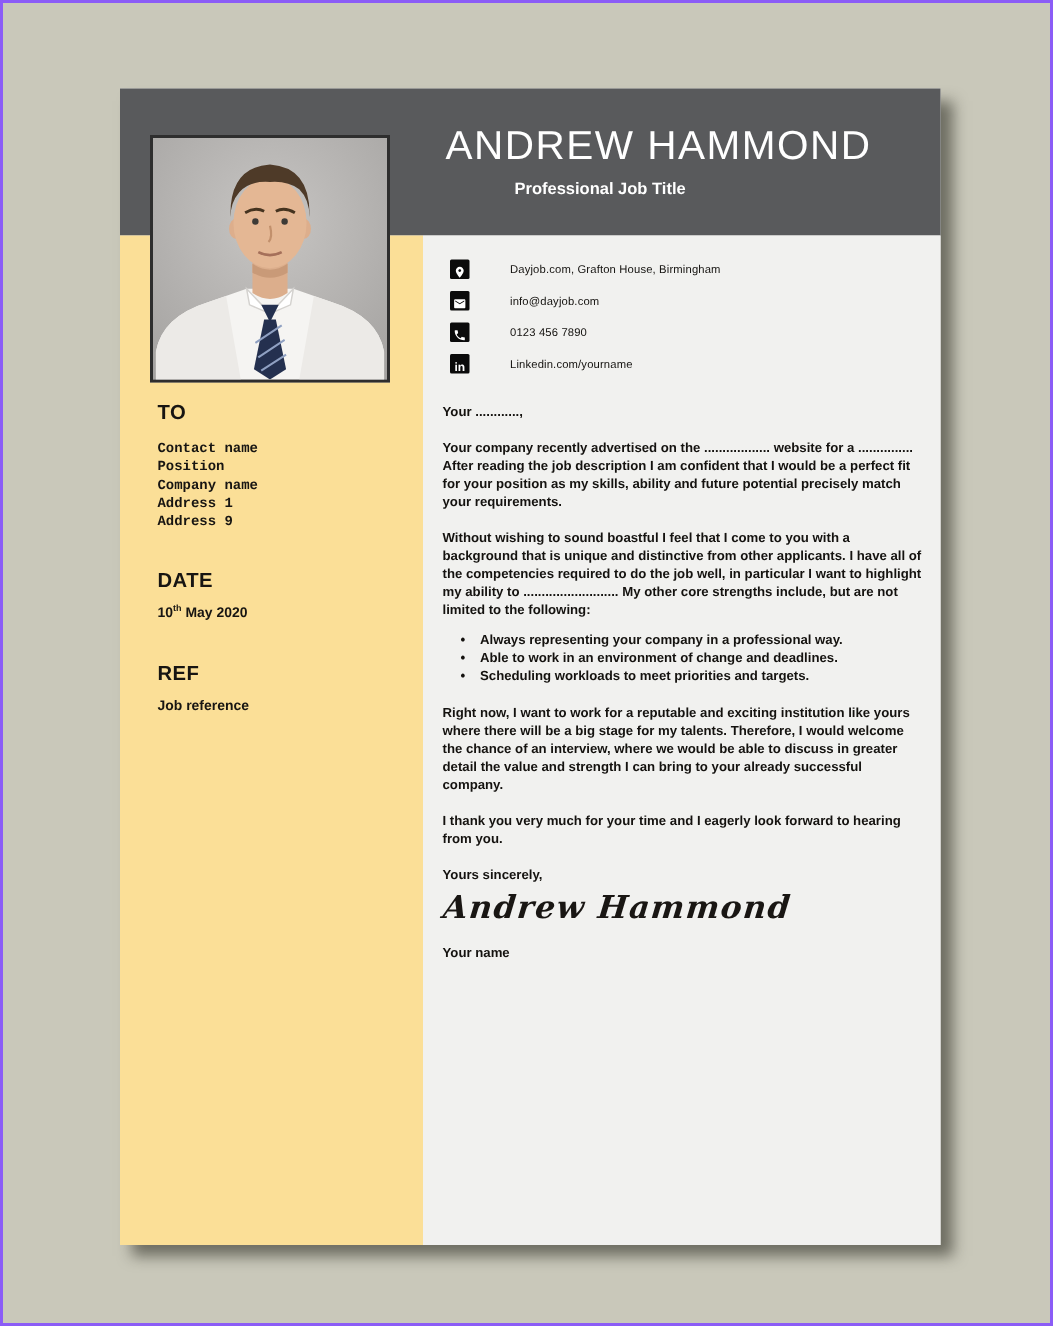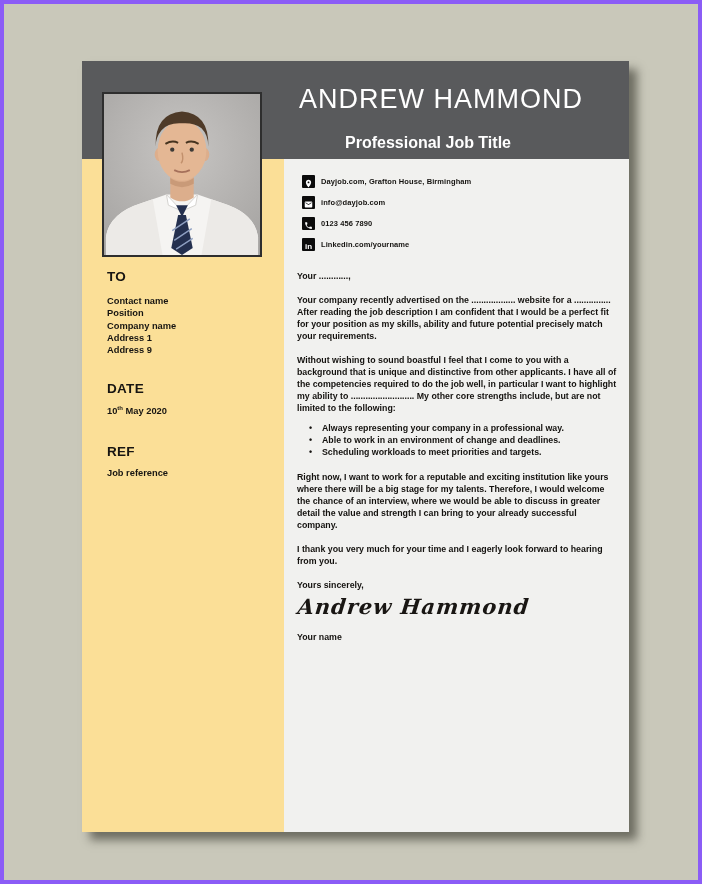--- a/index.html
+++ b/index.html
@@ -1,55 +1,55 @@
 <!DOCTYPE html>
 <html><head>
 <meta charset="utf-8">
 <style>
   * { margin:0; padding:0; box-sizing:border-box; }
   html,body { width:702px; height:884px; }
   body { font-family:"Liberation Sans", sans-serif; }
 
   .canvas {
     position:relative; width:702px; height:884px;
-    background:#c9c8ba; border:4px solid #8b5cf6; overflow:hidden;
+    background:#c9c8ba; border:2px solid #8b5cf6; overflow:hidden;
   }
 
   .page {
     position:absolute; left:78px; top:57px; width:547px; height:771px;
     background:#f1f1ef;
     box-shadow:8px 8px 9px rgba(35,35,25,0.55);
   }
 
   
   .header {
     position:absolute; left:0; top:0; width:100%; height:98px;
     background:#595a5c;
   }
   .name-block { position:absolute; left:217px; top:23px; }
   .candidate-name {
     color:#ffffff; font-size:27px; font-weight:400; letter-spacing:1px;
     white-space:nowrap;
   }
-  .job-title { color:#ffffff; font-size:16px; font-weight:700; margin-top:19px;padding-left:46px; }
+  .job-title { color:#ffffff; font-size:11px; font-weight:700; margin-top:7px;padding-left:46px; }
 
   
   .photo {
     position:absolute; left:20px; top:31px; width:160px; height:165px;
     border:2px solid #2e2e2e; z-index:3; background:#b3b1af;
   }
   .photo svg { display:block; width:100%; height:100%; }
 
   
   .sidebar {
     position:absolute; left:0; top:98px; width:202px; height:673px;
     background:#fbdf97; padding:110px 18px 1px 25px; color:#171512;
   }
   .side-heading { font-size:13.5px; font-weight:700; letter-spacing:0.3px; color:#171512; }
-  .recipient-list { margin-top:11px; }
+  .recipient-list { margin-top:11px;font-family:Liberation Mono, monospace; }
   .recipient-list div { font-size:9.3px; font-weight:700; line-height:12.3px; }
   .date-heading { margin-top:25px; }
   .side-value { margin-top:9px; font-size:9.3px; font-weight:700; }
   .side-value sup { font-size:6px; }
   .ref-heading { margin-top:27px; }
 
   
   .letter {
     position:absolute; left:202px; top:98px; width:345px; height:673px;
     background:#f1f1ef; color:#14120f;
@@ -58,21 +58,21 @@
   .contact-row { display:flex; align-items:center; margin-bottom:8px; height:13px; }
   .ci {
     width:13px; height:13px; background:#0b0b0b; border-radius:1px;
     display:flex; align-items:flex-end; justify-content:center; flex:0 0 13px;
   }
   .ci svg { width:9px; height:9px; fill:#ffffff; }
   .ci .in-glyph {
     color:#ffffff; font-size:8px; font-weight:700; line-height:9px;
     font-family:"Liberation Sans", sans-serif;
   }
-  .contact-text { margin-left:6px; font-size:7.5px; font-weight:700; letter-spacing:0.1px; }
+  .contact-text { margin-left:27px; font-size:7.5px; font-weight:400; letter-spacing:0.1px; }
 
   .letter-body {
     margin:19px 10px 0 13px; width:322px;
     font-size:8.8px; font-weight:700; line-height:12px; color:#14120f;
   }
   .letter-body p { margin-top:12px; }
   .letter-body p.salutation { margin-top:0; }
   .bullet-list { margin-top:8px; list-style:none; }
   .bullet-list li { padding-left:25px; position:relative; line-height:12.2px; }
   .bullet-list li::before {

